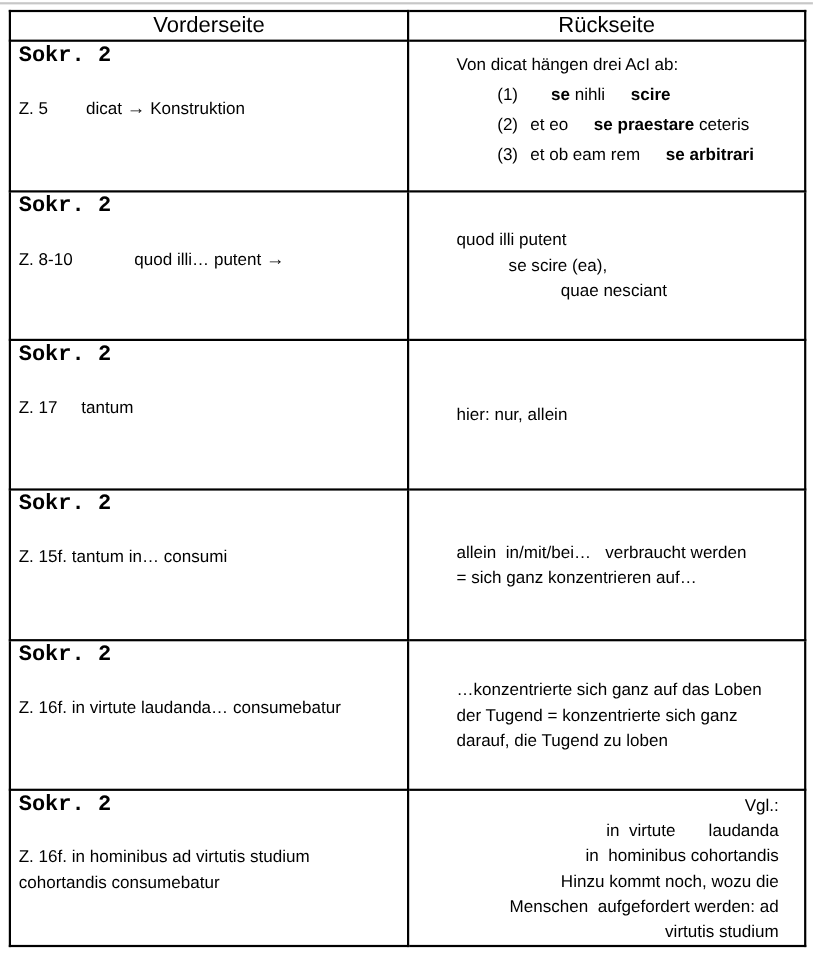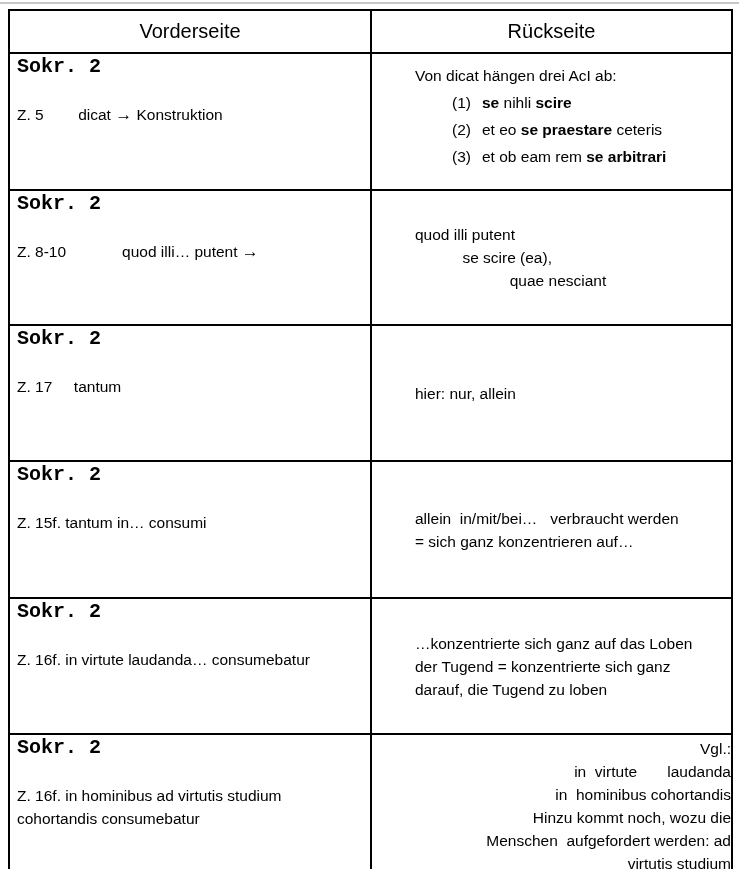--- a/index.html
+++ b/index.html
@@ -33,21 +33,21 @@
     table-layout: fixed;
   }
   td, th {
     border: 2px solid #000000;
     padding: 0;
     overflow: hidden;
   }
   col.front-col { width: 362px; }
   col.back-col  { width: 361px; }
 
-  tr.r-hdr { height: 43px; }
+  tr.r-hdr { height: 27px; }
   tr.r1 { height: 137px; }
   tr.r2 { height: 135px; }
   tr.r3 { height: 136px; }
   tr.r4 { height: 137px; }
   tr.r5 { height: 136px; }
   tr.r6 { height: 139px; }
 
   th.hdr-cell {
     font-size: 20px;
     font-weight: normal;
@@ -74,40 +74,40 @@
   .front-line span { white-space: pre-wrap; margin-top: 20px; }
   .arrow {
     font-weight: bold;
     font-size: 17px;
   }
 
   td.back-cell {
     font-size: 15.5px;
     line-height: 23px;
     padding-left: 43px;
-    padding-right: 0;
+    padding-right: 23px;
   }
   td.v-top    { vertical-align: top; }
   td.v-mid    { vertical-align: middle; }
   td.pt-sm    { padding-top: 8px; }
   td.pt-xs    { padding-top: 2px; text-align: right; }
   .back-lines { white-space: pre-wrap; }
 
   .intro { margin-top: 2px; margin-bottom: 3px; }
   .acl-item {
     display: flex;
     margin-top: 4px;
     line-height: 23px;
   }
   .acl-item .num {
     margin-left: 37px;
     width: 30px;
     flex: 0 0 30px;
   }
-  .segs .b, .b { font-weight: bold; }
+  .segs .b, .b { font-weight: bold; margin-left: 19px; }
 </style>
 </head>
 <body>
 
 <div class="page">
   <div class="top-rule"></div>
 
   <table class="doc-table">
     <colgroup>
         <col class="front-col">

